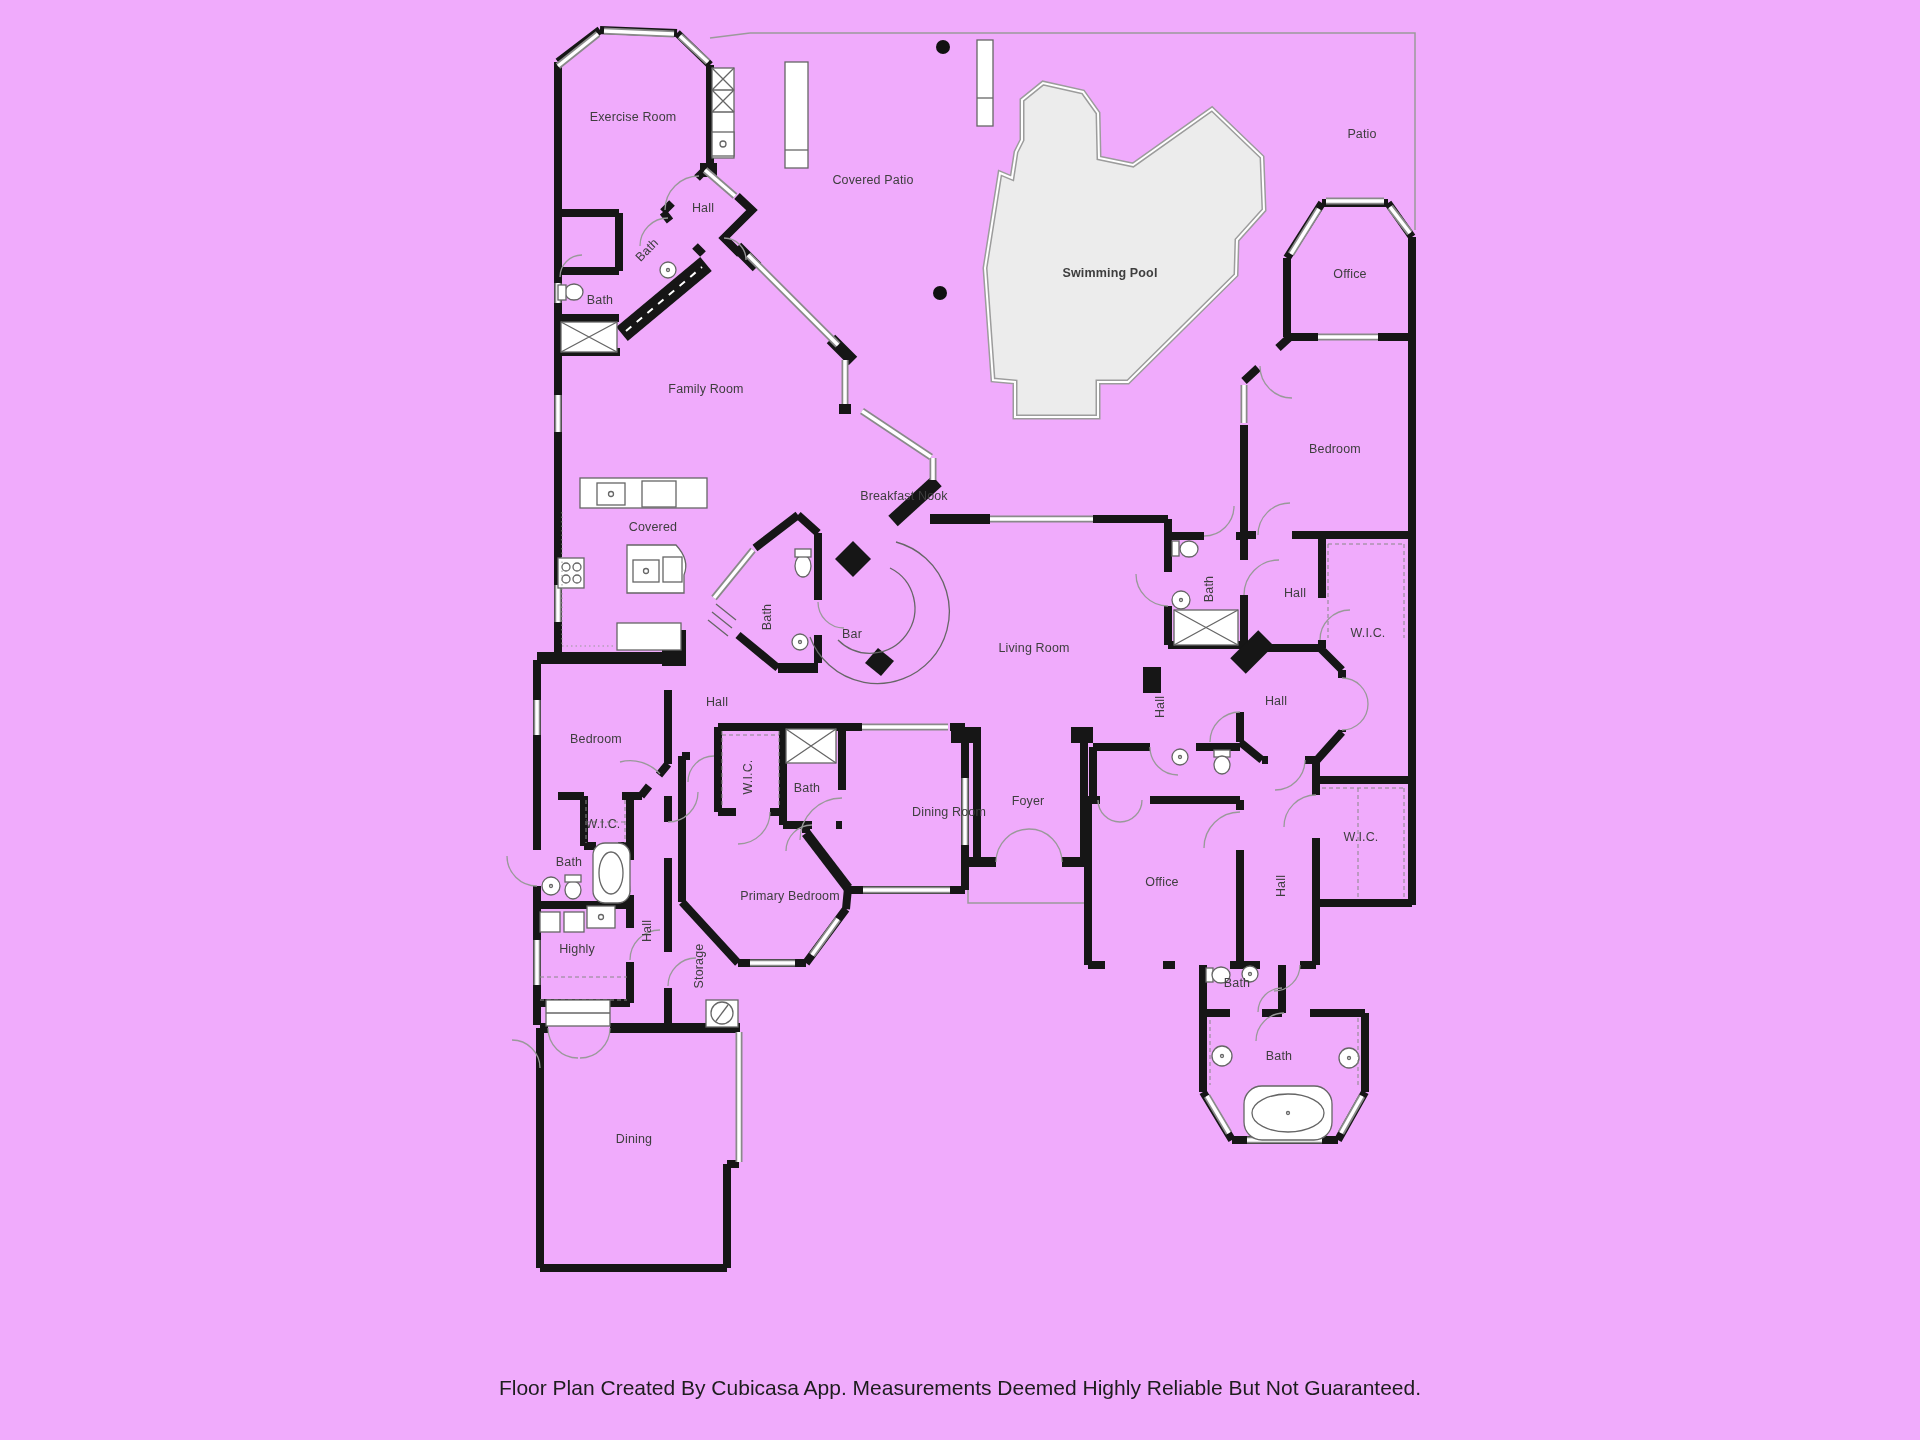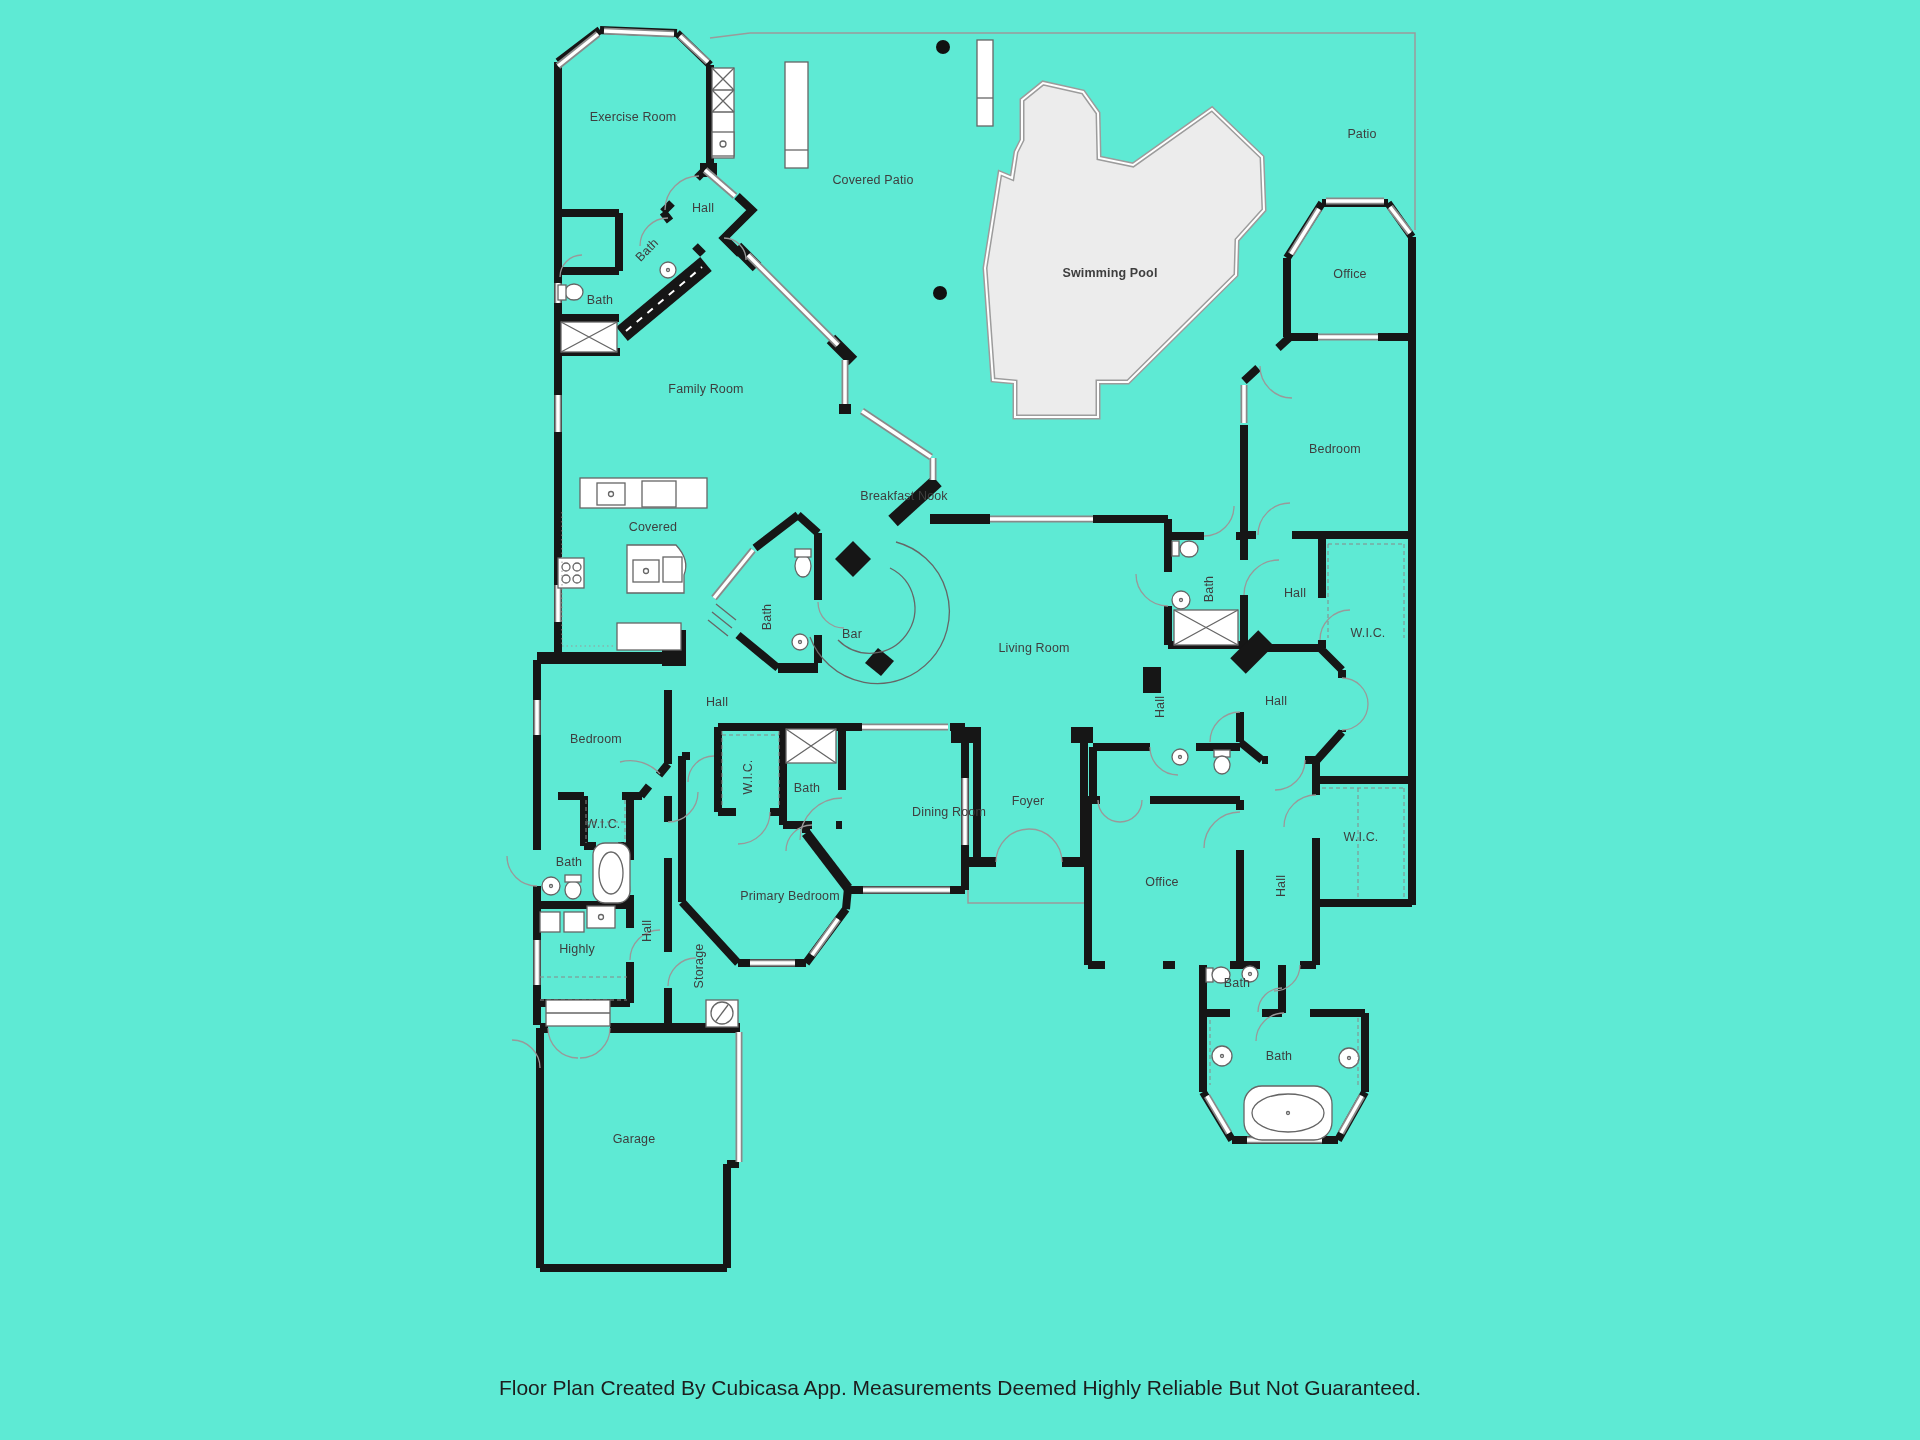--- a/index.html
+++ b/index.html
@@ -1,20 +1,20 @@
 <!DOCTYPE html>
 <html style="--wall: #161616; --pool-fill: #ececec; --pool-edge: #9c9c9c; --label: #3e3e3e; --caption: #1d1d1d;"><head>
 <meta charset="utf-8">
 <style>
   :root{
     --wall:#161616; --pool-fill:#ececec; --pool-edge:#9c9c9c;
     --label:#3e3e3e; --caption:#1d1d1d; --fix:#666; --thin:#9a9a9a; --win:#8a8a8a;
   }
   html,body{margin:0;padding:0;background:#fff;}
-  .page{position:relative;width:1920px;height:1440px;background:#5eead4;overflow:hidden;
+  .page{position:relative;width:1920px;height:1440px;background:#f0abfc;overflow:hidden;
         font-family:"Liberation Sans",sans-serif;}
   .plan-svg{position:absolute;left:0;top:0;}
   .room-label{position:absolute;transform:translate(-50%,-50%);font-size:12.5px;
               color:var(--label);white-space:nowrap;letter-spacing:.15px;}
   .caption{position:absolute;left:50%;top:1376px;transform:translateX(-50%);
            font-size:21px;color:var(--caption);white-space:nowrap;}
   
   .wall{stroke:var(--wall);fill:none;stroke-width:8;}
   .wall10{stroke:var(--wall);fill:none;stroke-width:10;}
   .wall12{stroke:var(--wall);fill:none;stroke-width:12;}
@@ -349,17 +349,17 @@
       <span class="room-label" style="left: 1028px; top: 801px; transform: translate(-50%, -50%);">Foyer</span>
       <span class="room-label" style="left: 790px; top: 896px; transform: translate(-50%, -50%);">Primary Bedroom</span>
       <span class="room-label" style="left: 1162px; top: 882px; transform: translate(-50%, -50%);">Office</span>
       <span class="room-label" style="left: 1281px; top: 886px; transform: translate(-50%, -50%) rotate(-90deg);">Hall</span>
       <span class="room-label" style="left: 1361px; top: 837px; transform: translate(-50%, -50%);">W.I.C.</span>
       <span class="room-label" style="left: 577px; top: 949px; transform: translate(-50%, -50%);">Highly</span>
       <span class="room-label" style="left: 647px; top: 931px; transform: translate(-50%, -50%) rotate(-90deg);">Hall</span>
       <span class="room-label" style="left: 699px; top: 966px; transform: translate(-50%, -50%) rotate(-90deg);">Storage</span>
       <span class="room-label" style="left: 1237px; top: 983px; transform: translate(-50%, -50%);">Bath</span>
       <span class="room-label" style="left: 1279px; top: 1056px; transform: translate(-50%, -50%);">Bath</span>
-      <span class="room-label" style="left: 634px; top: 1139px; transform: translate(-50%, -50%);">Garage</span>
+      <span class="room-label" style="left: 634px; top: 1139px; transform: translate(-50%, -50%);">Dining</span>
     </div>
 
   <div class="caption">Floor Plan Created By Cubicasa App. Measurements Deemed Highly Reliable But Not Guaranteed.</div>
 </div>
 
 </body></html>

